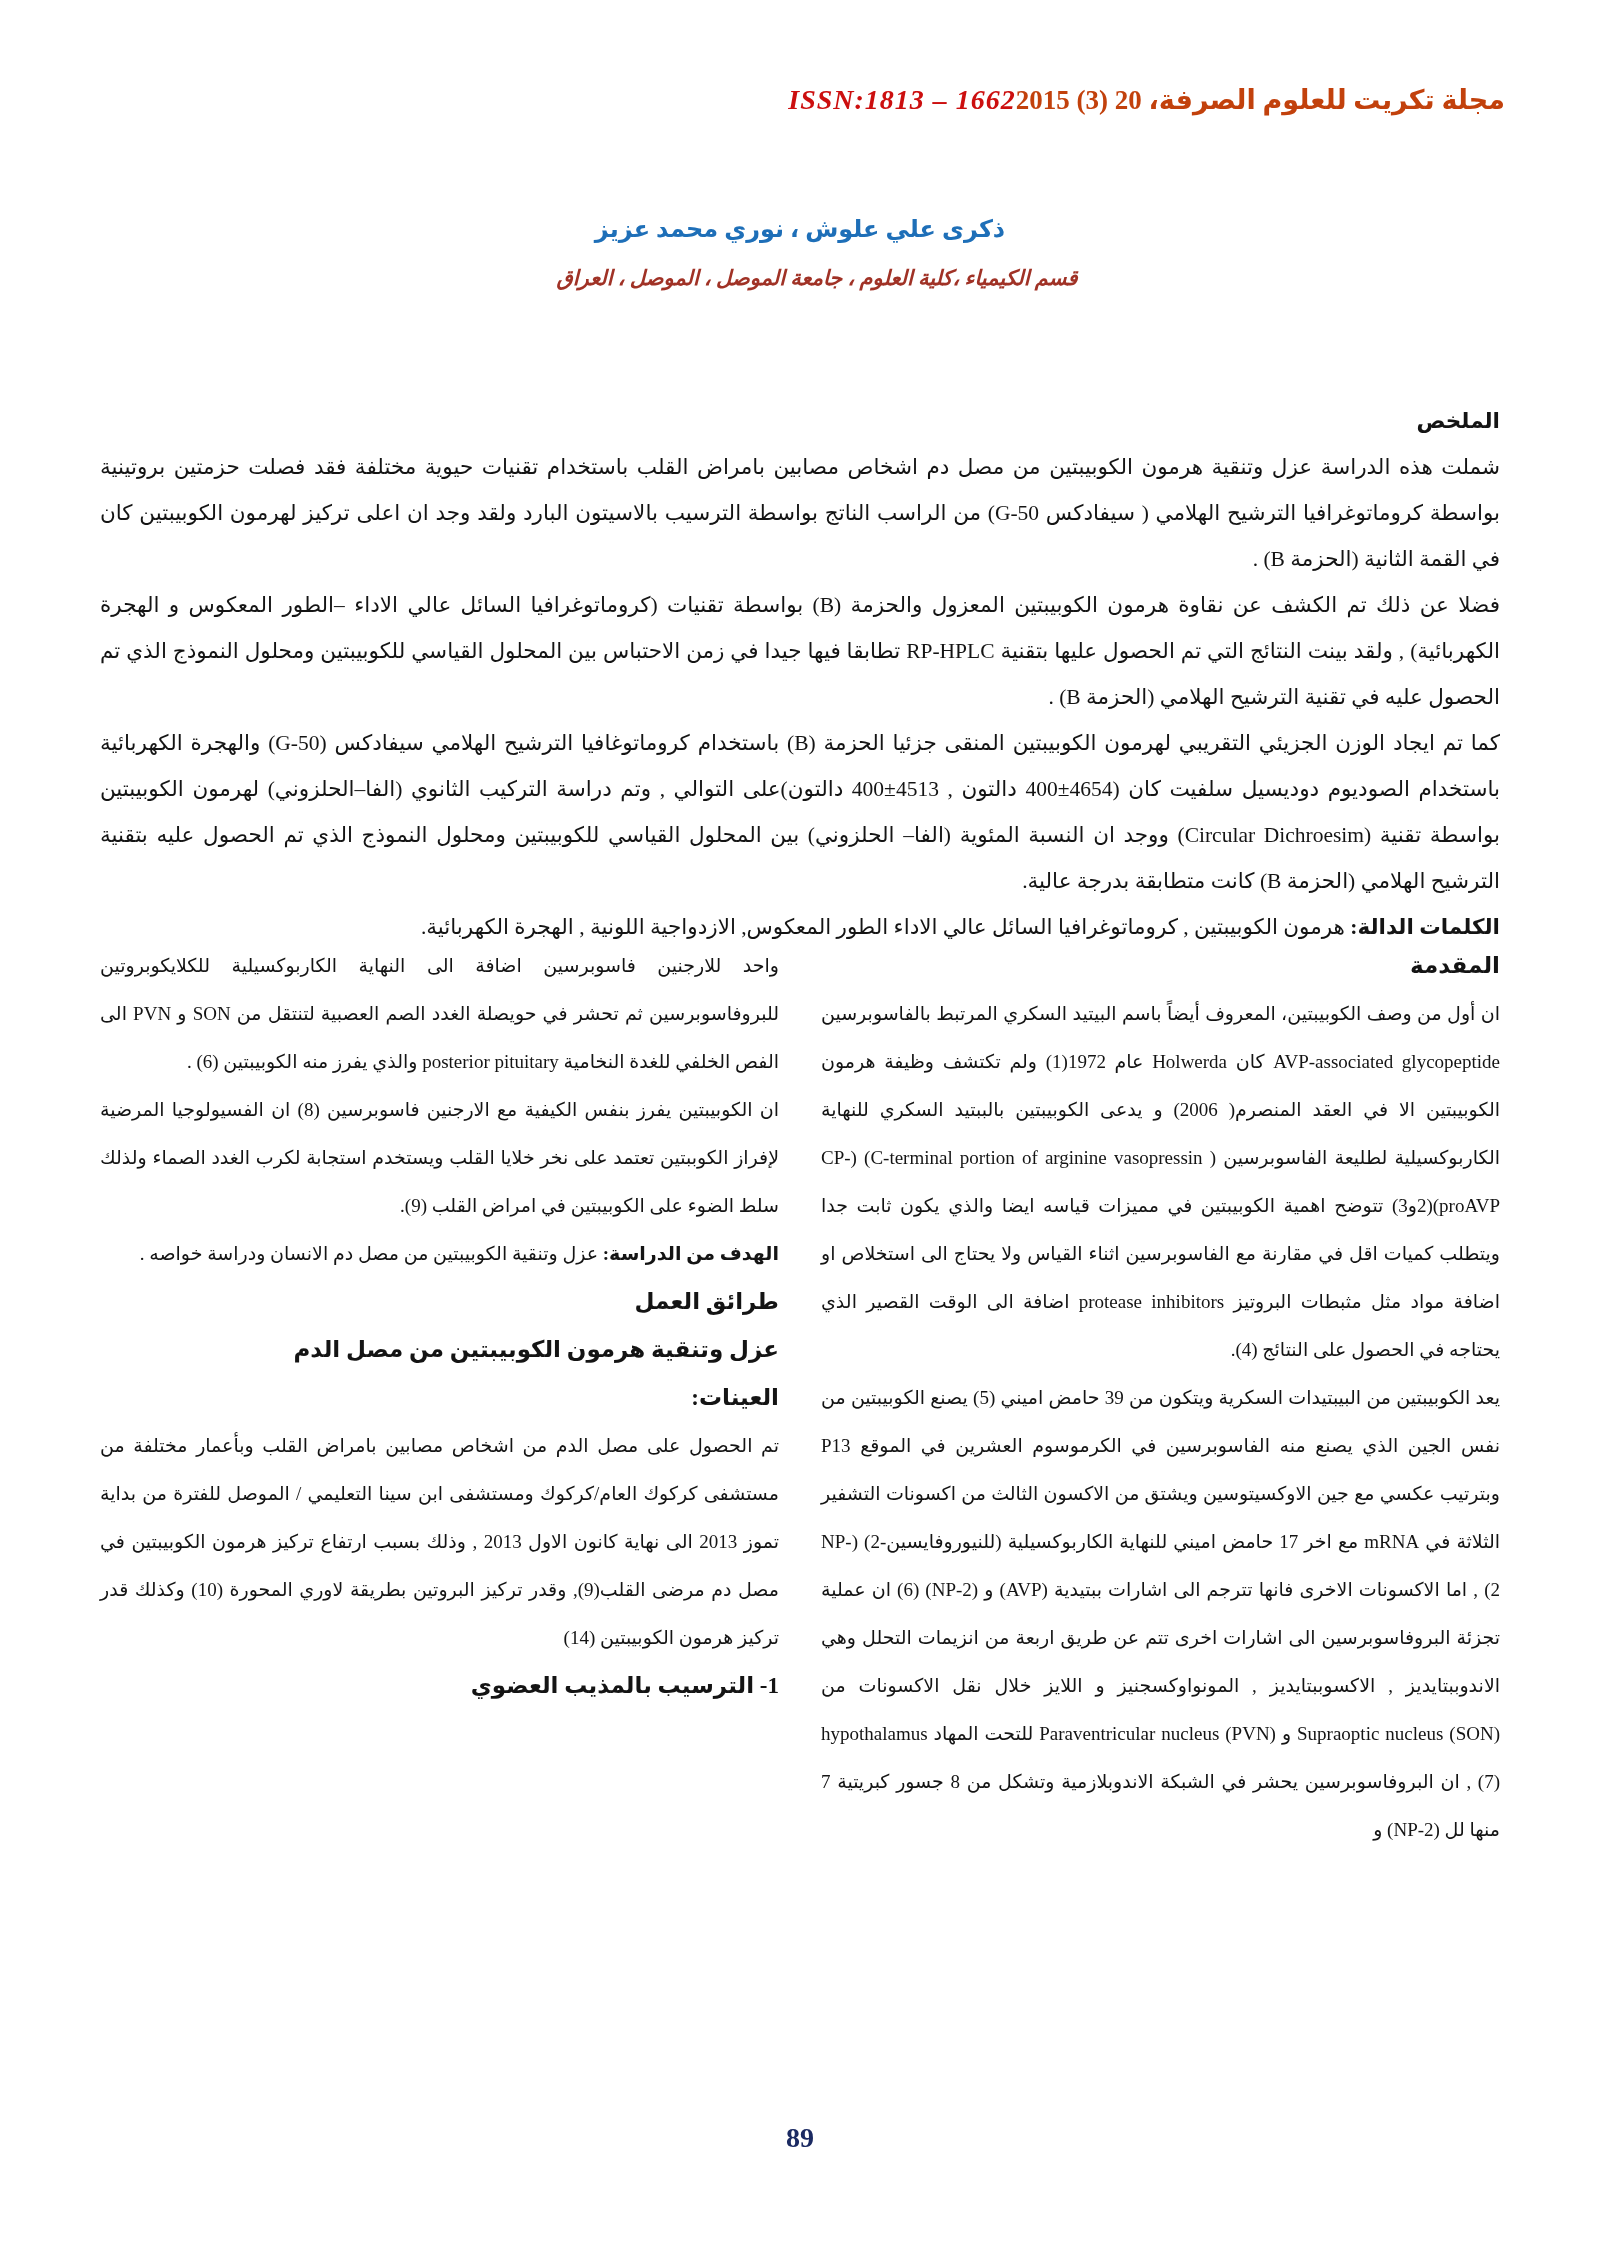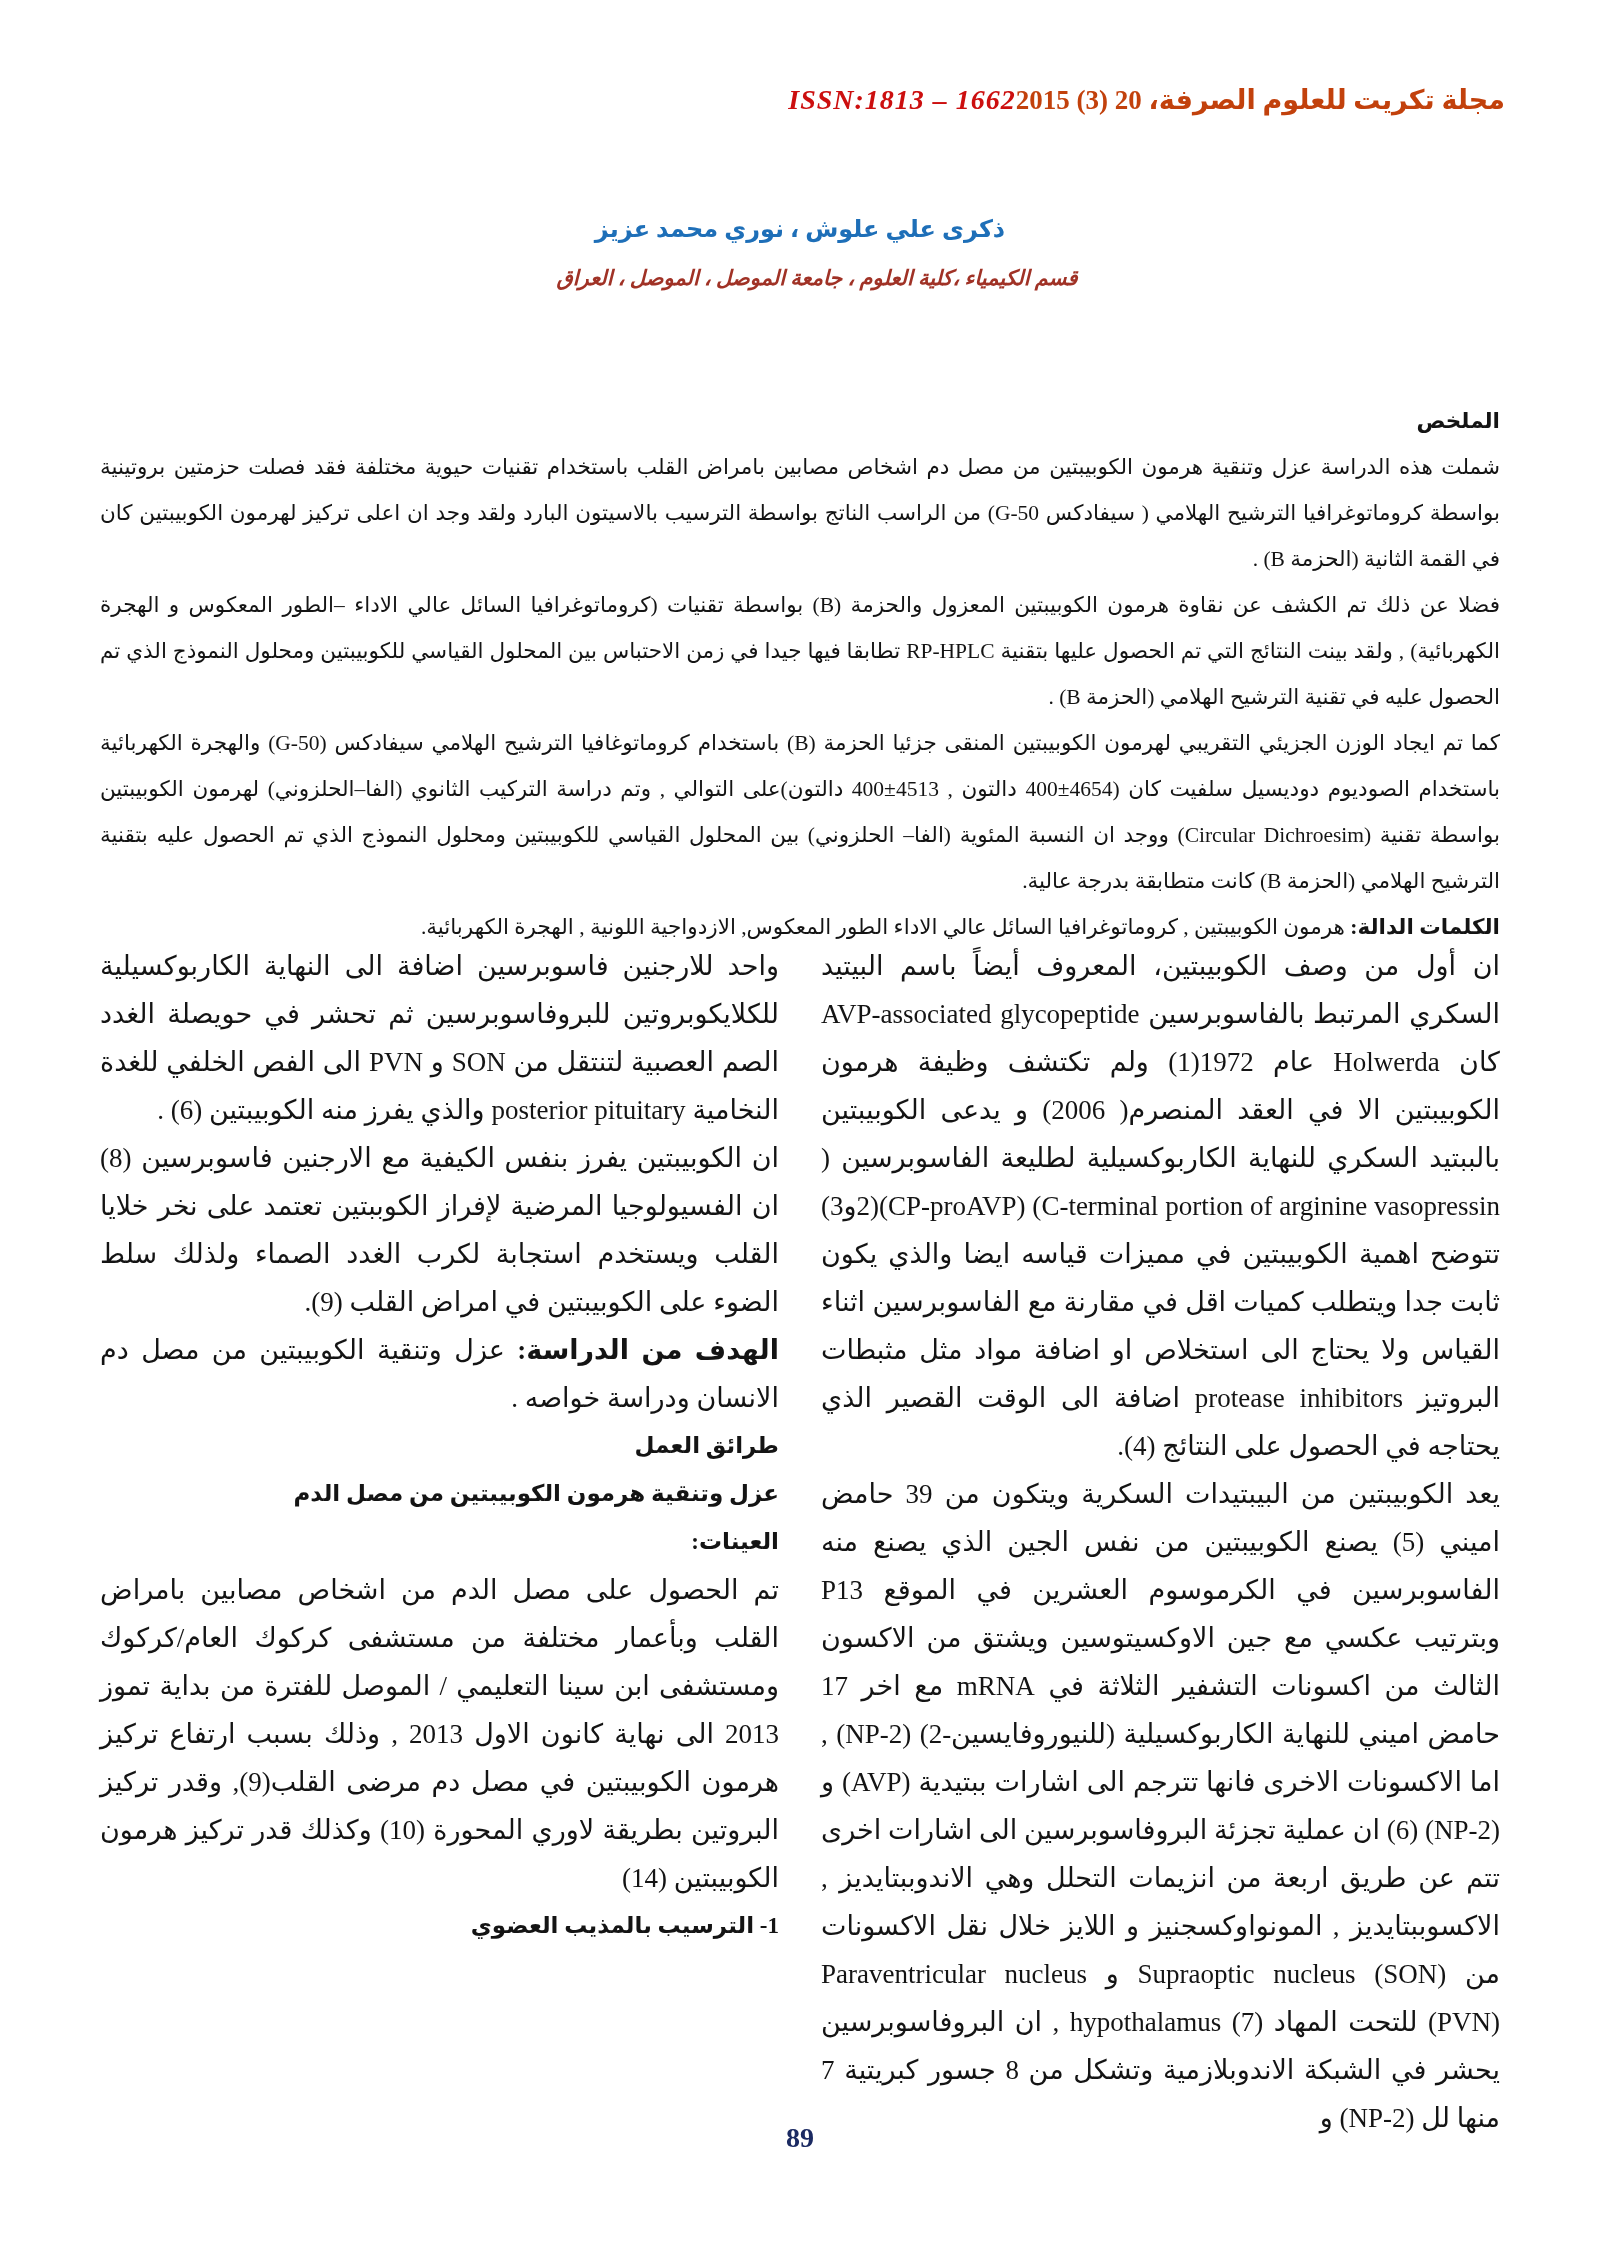--- a/index.html
+++ b/index.html
@@ -40,21 +40,21 @@
     line-height:46px; text-align:justify; margin:0;
   }
   .kw b { font-weight:bold; }
   
   .cols {
     position:absolute; top:942px; right:100px; left:100px;
     display:flex; gap:42px; direction:rtl;
   }
   .col { width:calc(50% - 21px); }
   .col p {
-    font-size:27px; color:#141414;
+    font-size:19px; color:#141414;
     line-height:48px; text-align:justify; margin:0;
   }
   .col .sech  { font-size:23px; font-weight:bold; line-height:48px; margin:0; text-align:right; }
   .col .bold-label { font-weight:bold; }
   
   .foot {
     position:absolute; top:2122px; left:0; right:0;
     text-align:center; direction:ltr;
   }
   .pagenum { color:#1b2a62; font-weight:bold; font-size:28px; }
@@ -78,20 +78,21 @@
     <p class="abs-h">الملخص</p>
     <p>شملت هذه الدراسة عزل وتنقية هرمون الكوبيبتين من مصل دم اشخاص مصابين بامراض القلب باستخدام تقنيات حيوية مختلفة فقد فصلت حزمتين بروتينية بواسطة كروماتوغرافيا الترشيح الهلامي ( سيفادكس G-50) من الراسب الناتج بواسطة الترسيب بالاسيتون البارد ولقد وجد ان اعلى تركيز لهرمون الكوبيبتين كان في القمة الثانية (الحزمة B) .</p>
     <p>فضلا عن ذلك تم الكشف عن نقاوة هرمون الكوبيبتين المعزول والحزمة (B) بواسطة تقنيات (كروماتوغرافيا السائل عالي الاداء –الطور المعكوس و الهجرة الكهربائية) , ولقد بينت النتائج التي تم الحصول عليها بتقنية RP-HPLC تطابقا فيها جيدا في زمن الاحتباس بين المحلول القياسي للكوبيبتين ومحلول النموذج الذي تم الحصول عليه في تقنية الترشيح الهلامي (الحزمة B) .</p>
     <p>كما تم ايجاد الوزن الجزيئي التقريبي لهرمون الكوبيبتين المنقى جزئيا الحزمة (B) باستخدام كروماتوغافيا الترشيح الهلامي سيفادكس (G-50) والهجرة الكهربائية باستخدام الصوديوم دوديسيل سلفيت كان (4654±400 دالتون , 4513±400 دالتون)على التوالي , وتم دراسة التركيب الثانوي (الفا–الحلزوني) لهرمون الكوبيبتين بواسطة تقنية (Circular Dichroesim) ووجد ان النسبة المئوية (الفا– الحلزوني) بين المحلول القياسي للكوبيبتين ومحلول النموذج الذي تم الحصول عليه بتقنية الترشيح الهلامي (الحزمة B) كانت متطابقة بدرجة عالية.</p>
     <p class="kw"><b>الكلمات الدالة:</b><span> هرمون الكوبيبتين , كروماتوغرافيا السائل عالي الاداء الطور المعكوس, الازدواجية اللونية , الهجرة الكهربائية.</span></p>
   </div>
 
   <div class="cols">
 
     <div class="col">
+      <p class="sech">المقدمة</p>
       <p>ان أول من وصف الكوبيبتين، المعروف أيضاً باسم البيتيد السكري المرتبط بالفاسوبرسين AVP-associated glycopeptide كان Holwerda عام 1972(1) ولم تكتشف وظيفة هرمون الكوبيبتين الا في العقد المنصرم( 2006) و يدعى الكوبيبتين بالببتيد السكري للنهاية الكاربوكسيلية لطليعة الفاسوبرسين ( C-terminal portion of arginine vasopressin) (CP-proAVP)(2و3) تتوضح اهمية الكوبيبتين في مميزات قياسه ايضا والذي يكون ثابت جدا ويتطلب كميات اقل في مقارنة مع الفاسوبرسين اثناء القياس  ولا يحتاج الى استخلاص او اضافة مواد مثل مثبطات البروتيز protease inhibitors اضافة الى الوقت القصير الذي يحتاجه في الحصول على النتائج (4).</p>
       <p>يعد الكوبيبتين من  البيبتيدات السكرية ويتكون من 39 حامض اميني (5) يصنع الكوبيبتين من نفس الجين الذي يصنع منه الفاسوبرسين في الكرموسوم العشرين في الموقع P13 وبترتيب عكسي مع جين الاوكسيتوسين ويشتق من الاكسون الثالث من اكسونات التشفير الثلاثة في mRNA مع اخر 17 حامض اميني للنهاية الكاربوكسيلية (للنيوروفايسين-2) (NP-2) , اما الاكسونات الاخرى فانها تترجم الى اشارات ببتيدية (AVP) و (NP-2) (6) ان عملية تجزئة البروفاسوبرسين الى اشارات اخرى تتم عن طريق اربعة من انزيمات التحلل وهي الاندوببتايديز , الاكسوببتايديز , المونواوكسجنيز و اللايز خلال نقل الاكسونات من Supraoptic nucleus (SON) و Paraventricular nucleus (PVN) للتحت المهاد hypothalamus (7) , ان البروفاسوبرسين يحشر في الشبكة الاندوبلازمية وتشكل من 8 جسور كبريتية 7 منها لل (NP-2) و</p>
     </div>
 
     <div class="col">
       <p>واحد للارجنين فاسوبرسين اضافة الى النهاية الكاربوكسيلية للكلايكوبروتين للبروفاسوبرسين ثم تحشر في حويصلة الغدد الصم العصبية لتنتقل من SON و PVN الى الفص الخلفي للغدة النخامية posterior pituitary والذي يفرز منه الكوبيبتين (6) .</p>
       <p>ان الكوبيبتين يفرز بنفس الكيفية مع الارجنين فاسوبرسين (8)  ان الفسيولوجيا المرضية لإفراز الكوببتين تعتمد على نخر خلايا القلب ويستخدم استجابة لكرب الغدد الصماء ولذلك سلط الضوء على الكوبيبتين في امراض القلب (9).</p>
       <p><span class="bold-label">الهدف من الدراسة:</span><span> عزل وتنقية الكوبيبتين من مصل دم الانسان ودراسة خواصه .</span></p>
       <p class="sech">طرائق العمل</p>
       <p class="sech">عزل وتنقية هرمون الكوبيبتين من مصل الدم</p>

